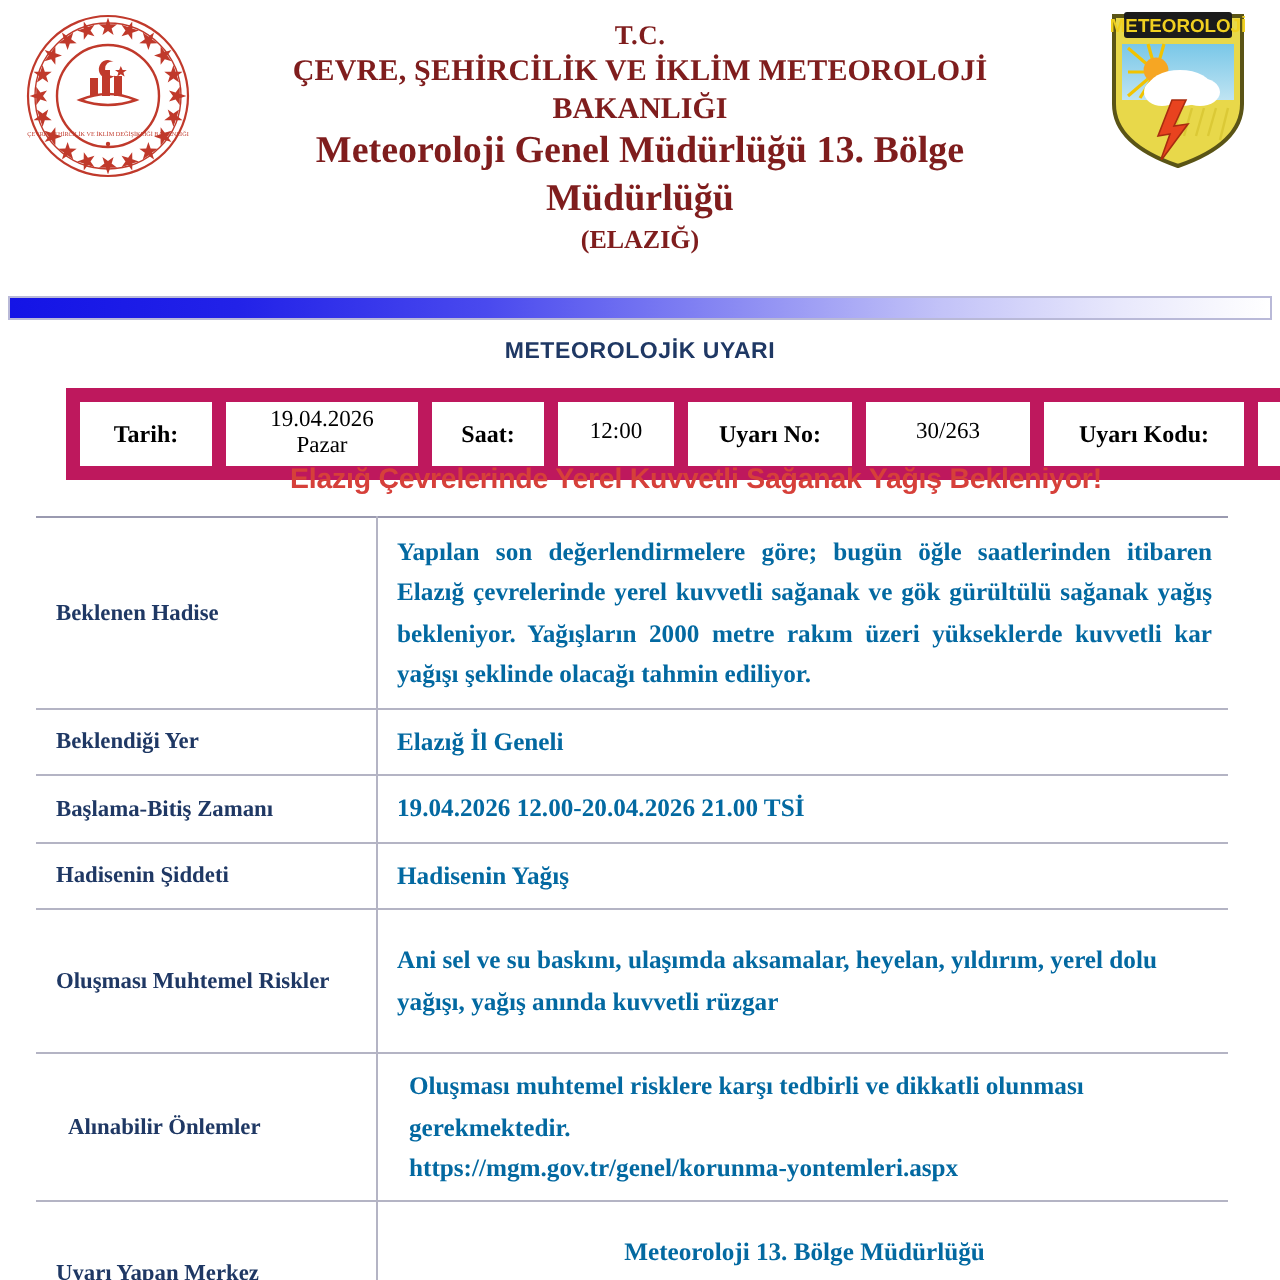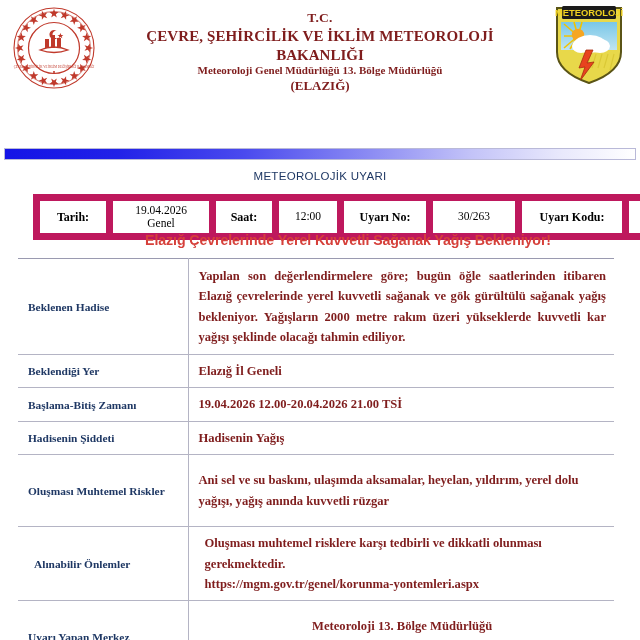--- a/index.html
+++ b/index.html
@@ -43,21 +43,21 @@
     top: 10px;
     text-align: center;
     color: #7f1d1d;
     font-family: "Liberation Serif", serif;
     font-weight: bold;
     line-height: 1.25;
   }
   .title-tc { font-size: 13.5px; letter-spacing: .2px; }
   .title-main { font-size: 15px; letter-spacing: .1px; }
   .title-bakanlik { font-size: 15px; }
-  .title-sub { font-size: 11px; }
+  .title-sub { font-size: 19px; }
   .title-city { font-size: 13px; }
 
   
   .gradient-bar {
     position: absolute;
     left: 4px;
     top: 148px;
     width: 632px;
     height: 12px;
     background: linear-gradient(to right, #1414e6 0%, #2222e8 18%, #4a4aee 38%, #8c8cf3 58%, #c3c3f8 74%, #e8e8fc 88%, #ffffff 100%);
@@ -66,21 +66,21 @@
   }
 
   
   .met-uyari {
     position: absolute;
     top: 170px;
     left: 0;
     width: 640px;
     text-align: center;
     font-family: "Liberation Sans", sans-serif;
-    font-weight: normal;
+    font-weight: bold;
     font-size: 11.5px;
     color: #1f3864;
     letter-spacing: .3px;
   }
 
   
   .info-table {
     position: absolute;
     left: 33px;
     top: 194px;
@@ -143,21 +143,21 @@
     border-right: 1px solid #b4b4c4;
     font-family: "Liberation Serif", serif;
     font-weight: bold;
     font-size: 11.4px;
     color: #1f3864;
   }
   .main-table td.val {
     font-family: "Liberation Serif", serif;
     font-weight: bold;
     font-size: 12.6px;
-    color: #7f1d1d;
+    color: #0369a1;
     line-height: 1.62;
   }
   .val-justify { text-align: justify; text-align-last: left; }
   .val-center { text-align: center; line-height: 2.0; }
   .row-hadise td { height: 96px; }
   .row-yer td { height: 32px; }
   .row-zaman td { height: 32px; }
   .row-siddet td { height: 30px; }
   .row-riskler td { height: 72px; }
   .row-onlemler td { height: 62px; padding-left: 16px; }
@@ -263,21 +263,21 @@
 <div class="gradient-bar"></div>
 
 <div class="met-uyari">METEOROLOJİK UYARI</div>
 
 <table class="info-table">
   <tbody>
       <tr>
     <td class="lbl" style="width:62px">Tarih:</td>
     <td class="val" style="width:92px">
       <span>19.04.2026</span><br>
-      <span>Genel</span>
+      <span>Pazar</span>
     </td>
     <td class="lbl" style="width:52px">Saat:</td>
     <td class="val" style="width:54px">12:00</td>
     <td class="lbl" style="width:78px">Uyarı No:</td>
     <td class="val" style="width:78px">30/263</td>
     <td class="lbl" style="width:96px">Uyarı Kodu:</td>
     <td class="val" style="width:78px">Normal</td>
   </tr>
 </tbody>
   </table>

